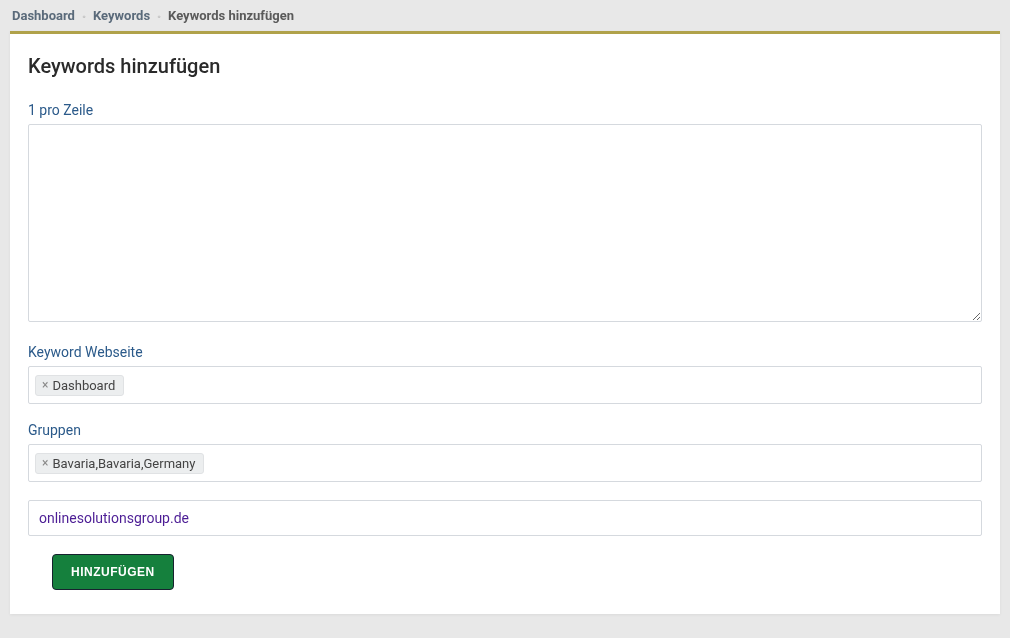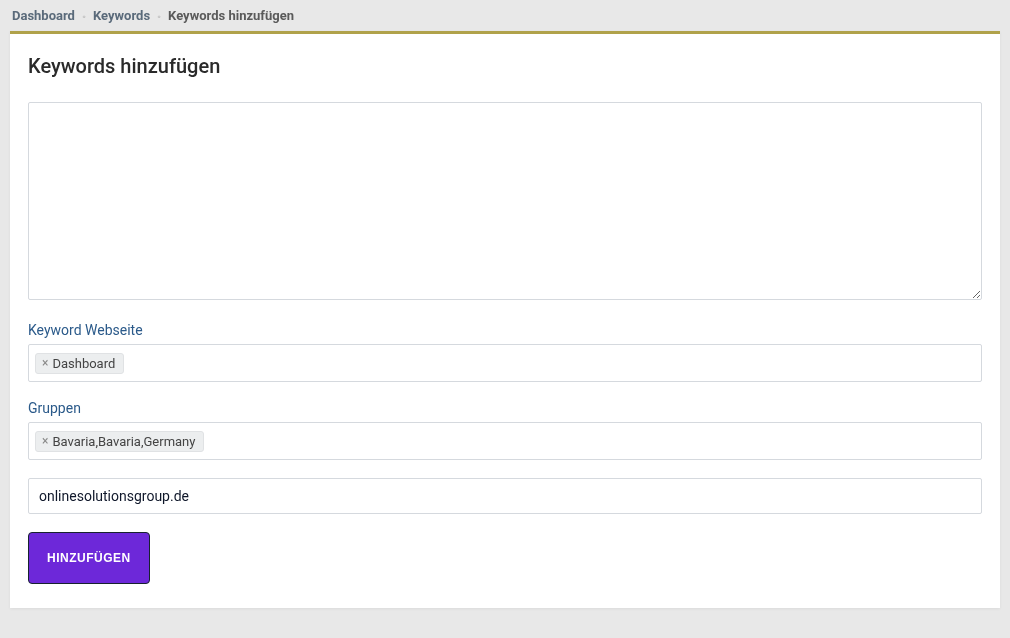--- a/index.html
+++ b/index.html
@@ -96,50 +96,52 @@
     }
     .text-input {
       width: 100%;
       height: 36px;
       border: 1px solid #d5d9de;
       border-radius: 2px;
       padding: 6px 10px;
       font-size: 14px;
       font-family: inherit;
       outline: none;
-      color: #0f172a;
+      color: #4c1d95;
     }
     .btn-primary {
-      background: #6d28d9;
+      background: #15803d;
       color: #fff;
       border: 1px solid #17222f;
       border-radius: 4px;
-      padding: 18px 18px;
+      padding: 10px 18px;
       font-size: 12px;
       font-weight: 600;
       letter-spacing: 0.5px;
       cursor: pointer;
       text-transform: uppercase;
+      margin-left: 24px;
     }
   </style>
 </head>
 <body>
 
 <div class="breadcrumb">
   <a href="#">Dashboard</a>
   <span class="breadcrumb-sep">◦</span>
   <a href="#">Keywords</a>
   <span class="breadcrumb-sep">◦</span>
   <span>Keywords hinzufügen</span>
 </div>
 
 <div class="panel">
   <h1 class="page-title">Keywords hinzufügen</h1>
 
   <div class="form-group">
+    <label class="form-label">1 pro Zeile</label>
     <textarea class="textarea-input" style=""></textarea>
   </div>
 
   <div class="form-group">
     <label class="form-label">Keyword Webseite</label>
     <div class="tag-input">
       <span class="tag">
         <span class="tag-remove">×</span>
         <span>Dashboard</span>
       </span>

